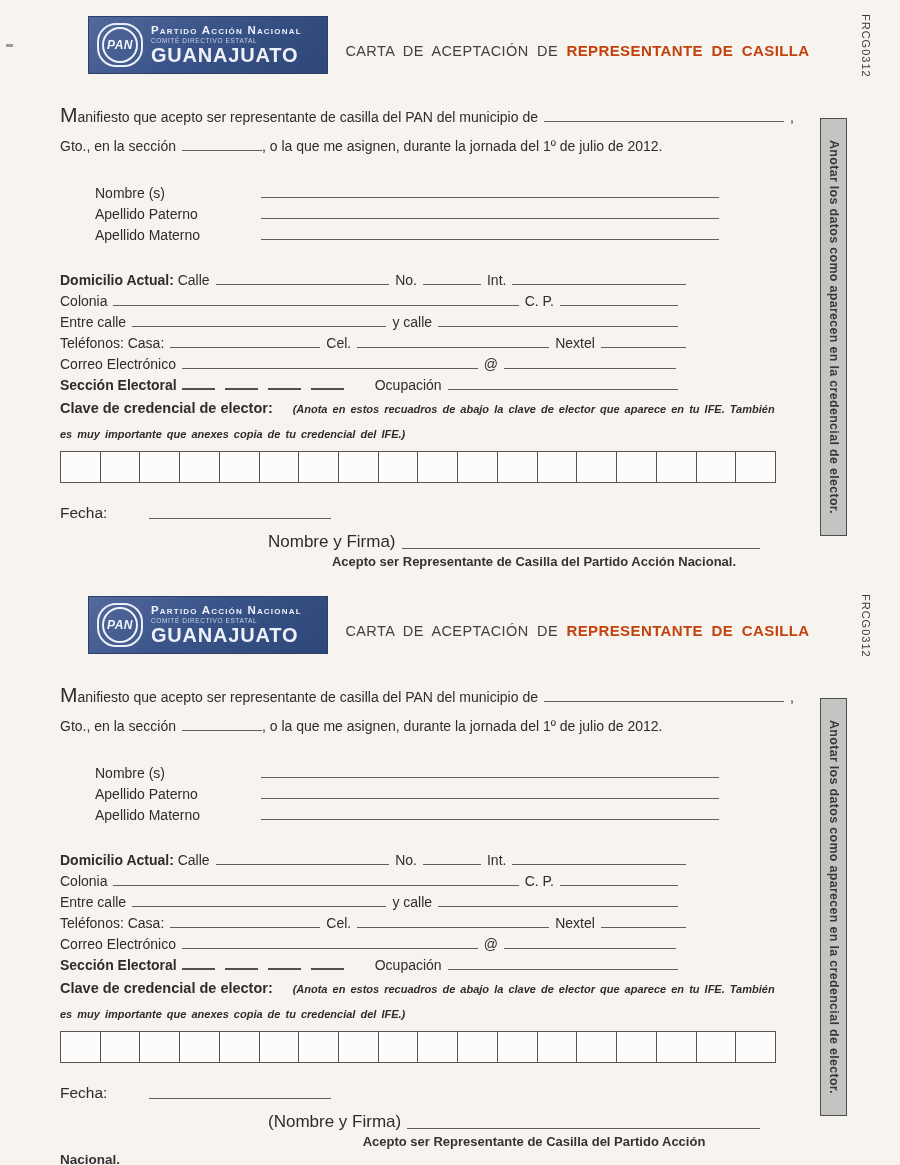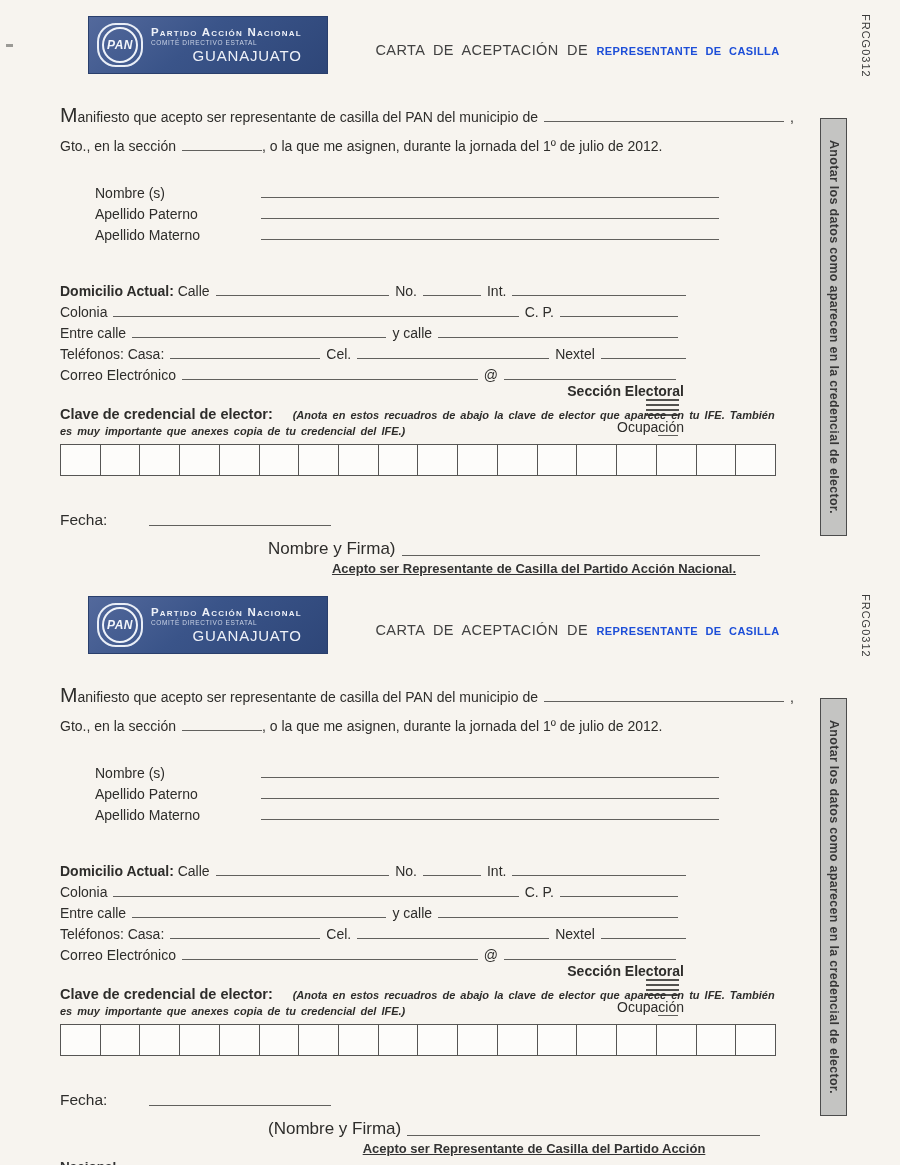--- a/index.html
+++ b/index.html
@@ -17,25 +17,25 @@
           background:linear-gradient(140deg,#53699c 0%,#3a5489 45%,#2e4678 100%);
           border:1px solid #2a3f6c; display:flex; align-items:center; padding:5px 8px; }
   .emblem { width:46px; height:44px; border:2px solid #e9eef7; border-radius:19px;
             display:flex; align-items:center; justify-content:center; flex:none; }
   .emblem-circle { width:36px; height:36px; border:2.5px solid #eef2f9; border-radius:50%;
             display:flex; align-items:center; justify-content:center;
             color:#f2f5fb; font-weight:bold; font-style:italic; font-size:12px; letter-spacing:.5px; }
   .logo-text { margin-left:8px; color:#eef1f8; line-height:1.05; }
   .logo-party { font-size:11.5px; font-weight:bold; font-variant:small-caps; letter-spacing:1.2px; white-space:nowrap; }
   .logo-committee { font-size:6.5px; letter-spacing:.6px; color:#c9d2e5; margin-top:2px; }
-  .logo-state { font-size:15px; font-weight:normal; letter-spacing:.8px; margin-top:1px;text-align:right; }
+  .logo-state { font-size:20px; font-weight:bold; letter-spacing:.8px; margin-top:1px; }
 
   .form-title { position:absolute; left:345px; top:42px; width:465px; text-align:center;
                 font-size:14.5px; color:#414141; letter-spacing:.4px; word-spacing:4px; white-space:nowrap; }
-  .form-title b { font-size:11px; color:#1d4ed8; }
+  .form-title b { font-size:15px; color:#c2410c; }
 
   
   .side-code { position:absolute; left:860px; top:14px; writing-mode:vertical-rl;
                font-size:11px; letter-spacing:1px; color:#3b3b3b; }
   .side-note { position:absolute; left:820px; top:118px; width:27px; height:418px;
                background:#c4c4c2; border:1.6px solid #4c4c4c;
                writing-mode:vertical-rl; text-align:center;
                font-size:12.5px; font-weight:bold; color:#373737; letter-spacing:.3px;
                display:flex; align-items:center; justify-content:center; }
 
@@ -51,52 +51,52 @@
   .row-intro1 { width:734px; height:23px; }
   .dropcap { font-size:21px; line-height:20px; }
   .row-intro2 { width:716px; height:22px; margin-top:7px; }
   .intro-sec-blank { width:80px; margin-right:0; }
 
   .name-rows { margin-top:26px; }
   .name-rows .row { width:690px; }
   .flabel { width:160px; flex:none;margin-left:35px; }
   .name-line { flex:none; width:458px; }
 
-  .addr { margin-top:35px; }
+  .addr { margin-top:24px; }
   .row-domicilio { width:632px; }
   .no-blank { width:58px; }
   .int-blank { flex:1; }
   .row-colonia { width:624px; }
   .cp-blank { flex:none; width:118px; }
   .row-entre { width:624px; }
   .entre-blank1 { flex:1.06; }
   .row-tel { width:632px; }
   .tel-casa { flex:none; width:150px; }
   .tel-cel { flex:none; width:192px; }
   .row-correo { width:622px; }
   .correo-blank { flex:1.72; }
-  .row-seccion { width:624px;flex-direction:column; }
+  .row-seccion { width:624px; }
   .sec { flex:none; width:33px; margin:0 5px 3px 5px; border-bottom:2px solid #52514e; }
   .ocup-label { margin-left:26px; }
 
-  .clave-wrap { margin-top:3px; width:716px; line-height:15px; white-space:normal; }
+  .clave-wrap { margin-top:3px; width:716px; line-height:24px; white-space:normal; }
   .clave-label { font-weight:bold; font-size:14.5px; }
   .clave-note { font-size:11px; font-weight:bold; font-style:italic; margin-left:16px; word-spacing:2px; }
 
   .clave-boxes { display:flex; height:32px; margin-top:5px; width:716px;
                  border:1.7px solid #565554; background:#fdfcfa; }
   .clave-cell { flex:1; border-right:1.4px solid #565554; }
   .clave-cell:last-child { border-right:none; }
 
-  .row-fecha { margin-top:30px; font-size:15.5px; height:23px;gap:36px; }
+  .row-fecha { margin-top:16px; font-size:15.5px; height:23px;gap:36px; }
   .fecha-blank { flex:none; width:182px; }
   .row-firma { margin-top:7px; font-size:17px; width:706px; height:23px; }
   .firma-label { margin-left:208px; }
   .accept { margin-top:2px; margin-left:238px; width:472px; text-align:center;
-            font-weight:bold; font-size:13px; color:#333;text-decoration:underline; }
+            font-weight:bold; font-size:13px; color:#333; }
   .accept-overflow { font-weight:bold; font-size:13.5px; color:#333; margin-top:3px; }
 </style>
 </head>
 <body>
 
 <div class="sheet">
 
   <section class="form-copy">
     <div class="scan-artifact"></div>
 

